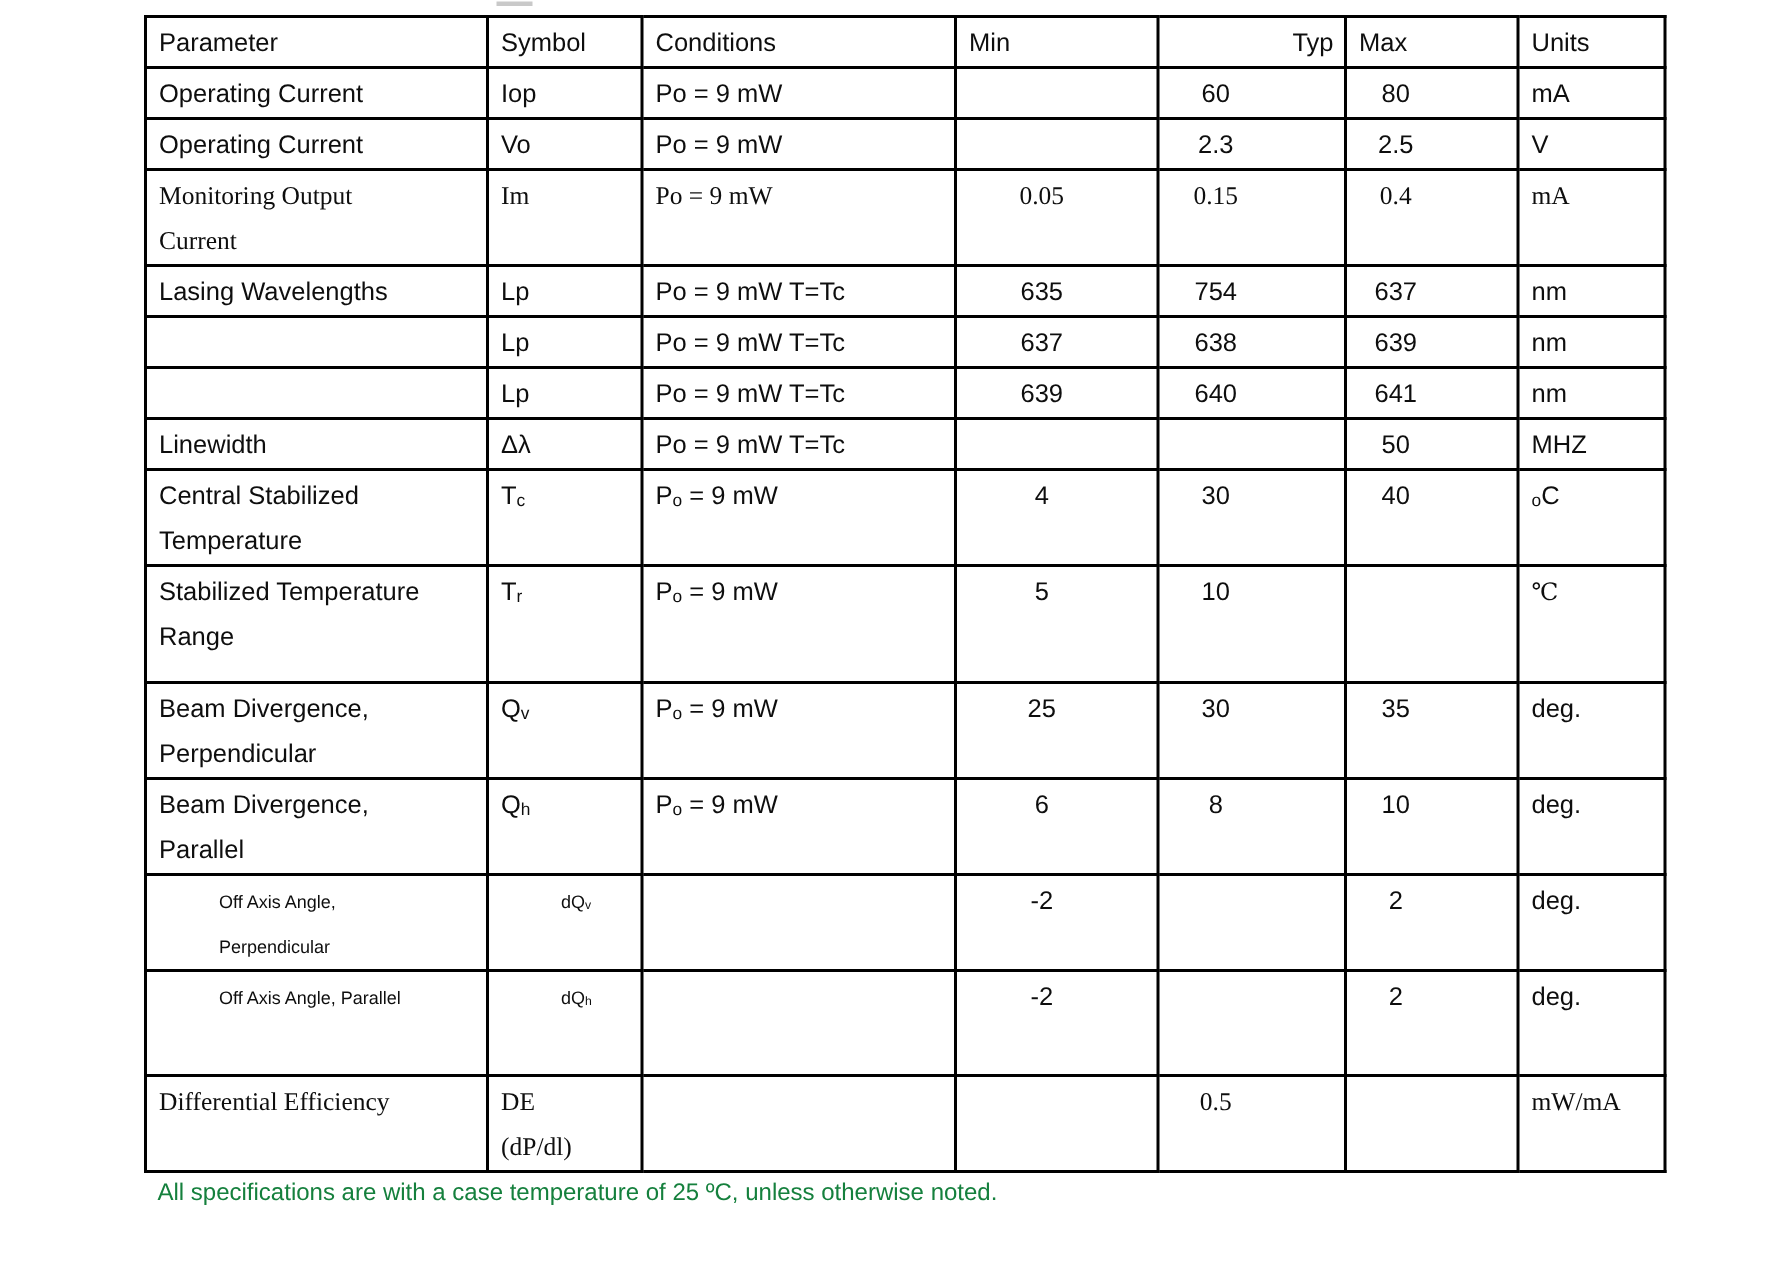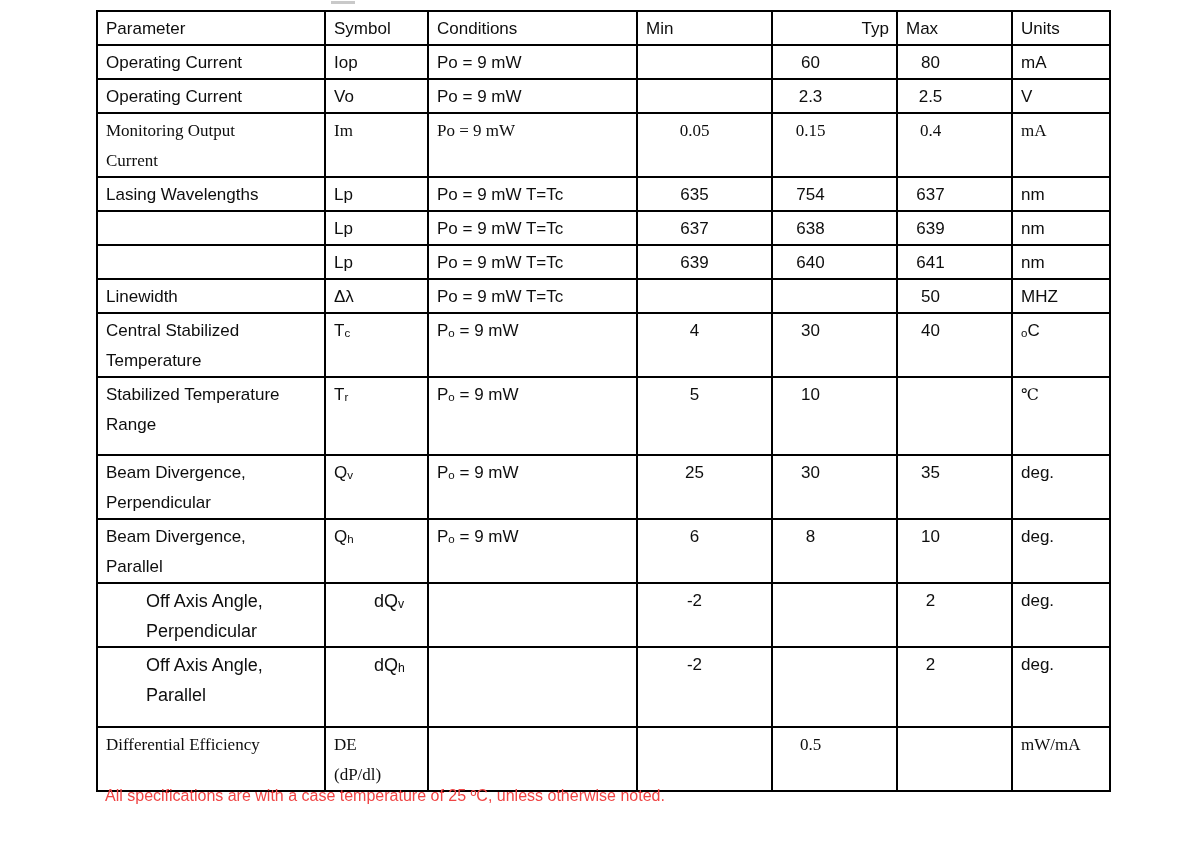--- a/index.html
+++ b/index.html
@@ -51,48 +51,48 @@
     margin-left: 26px;
   }
   td.num {
     text-align: center;
     padding-left: 0;
   }
   td.num-min { padding-right: 20px; text-align: center; }
   td.num-typ { padding-right: 48px; }
   td.num-max { padding-right: 48px; }
   td.small-text {
-    font-size: 18px;
+    font-size: 12px;
     line-height: 30px;
     padding-left: 48px;
   }
   td.celsius {
     font-family: "DejaVu Serif", serif;
     font-size: 16px;
   }
   sub {
     font-size: 68%;
     line-height: 0;
     vertical-align: baseline;
     position: relative;
     bottom: -0.12em;
   }
   tr.h32 { height: 32px; }
   tr.h60 { height: 60px; }
   tr.h63 { height: 63px; border-radius: 30px; }
   tr.h64 { height: 64px; font-family: Liberation Serif, serif; }
   tr.h65 { height: 78px; }
-  tr.h70 { height: 80px; }
+  tr.h70 { height: 70px; }
   .footnote {
     position: absolute;
     left: 105px;
     top: 786px;
     font-size: 16px;
     line-height: 20px;
-    color: #ef4444;
+    color: #15803d;
   }
 </style>
 </head>
 <body>
 
 <div class="scan-artifact"></div>
 
 <table class="spec-table">
   <colgroup>
     <col style="width:228px">

